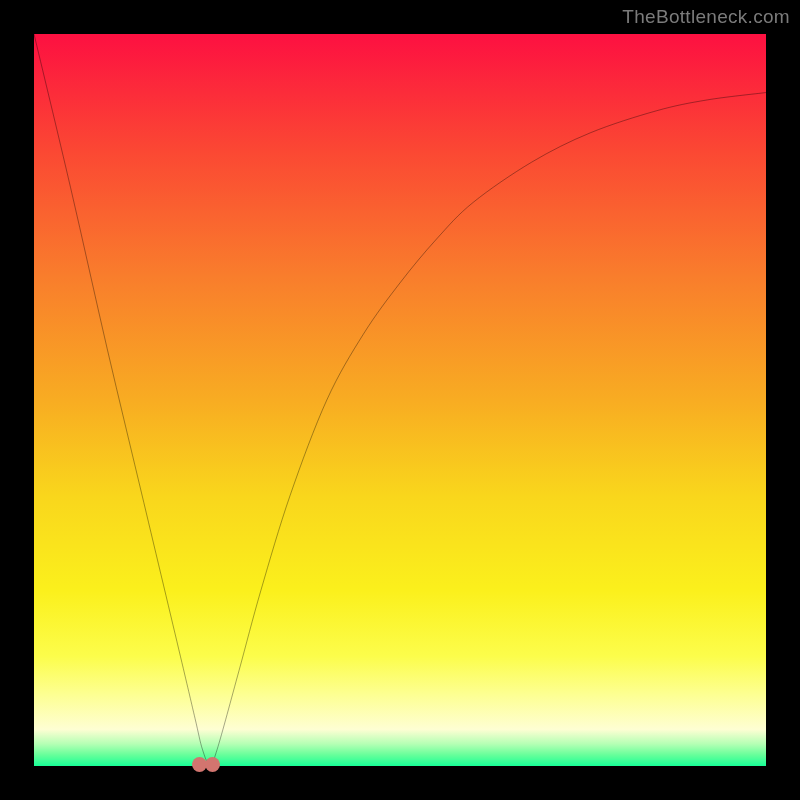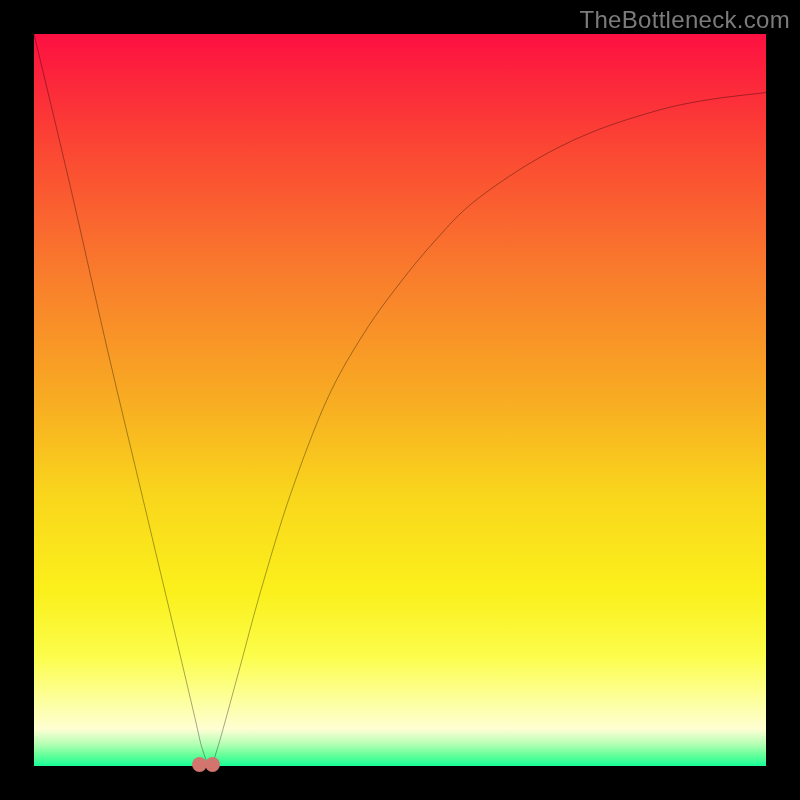--- a/index.html
+++ b/index.html
@@ -38,21 +38,21 @@
       #b4ffb4 97%,
       #66ff9a 98.5%,
       #18ff97 100%
     );
   }
   .watermark {
     position: absolute;
     top: 6px;
     right: 10px;
     color: #7b7b7b;
-    font-size: 24px;
+    font-size: 19px;
     font-weight: 400;
     letter-spacing: 0.3px;
     z-index: 10;
   }
   svg.curve {
     position: absolute;
     left: 0;
     top: 0;
     width: 732px;
     height: 732px;

